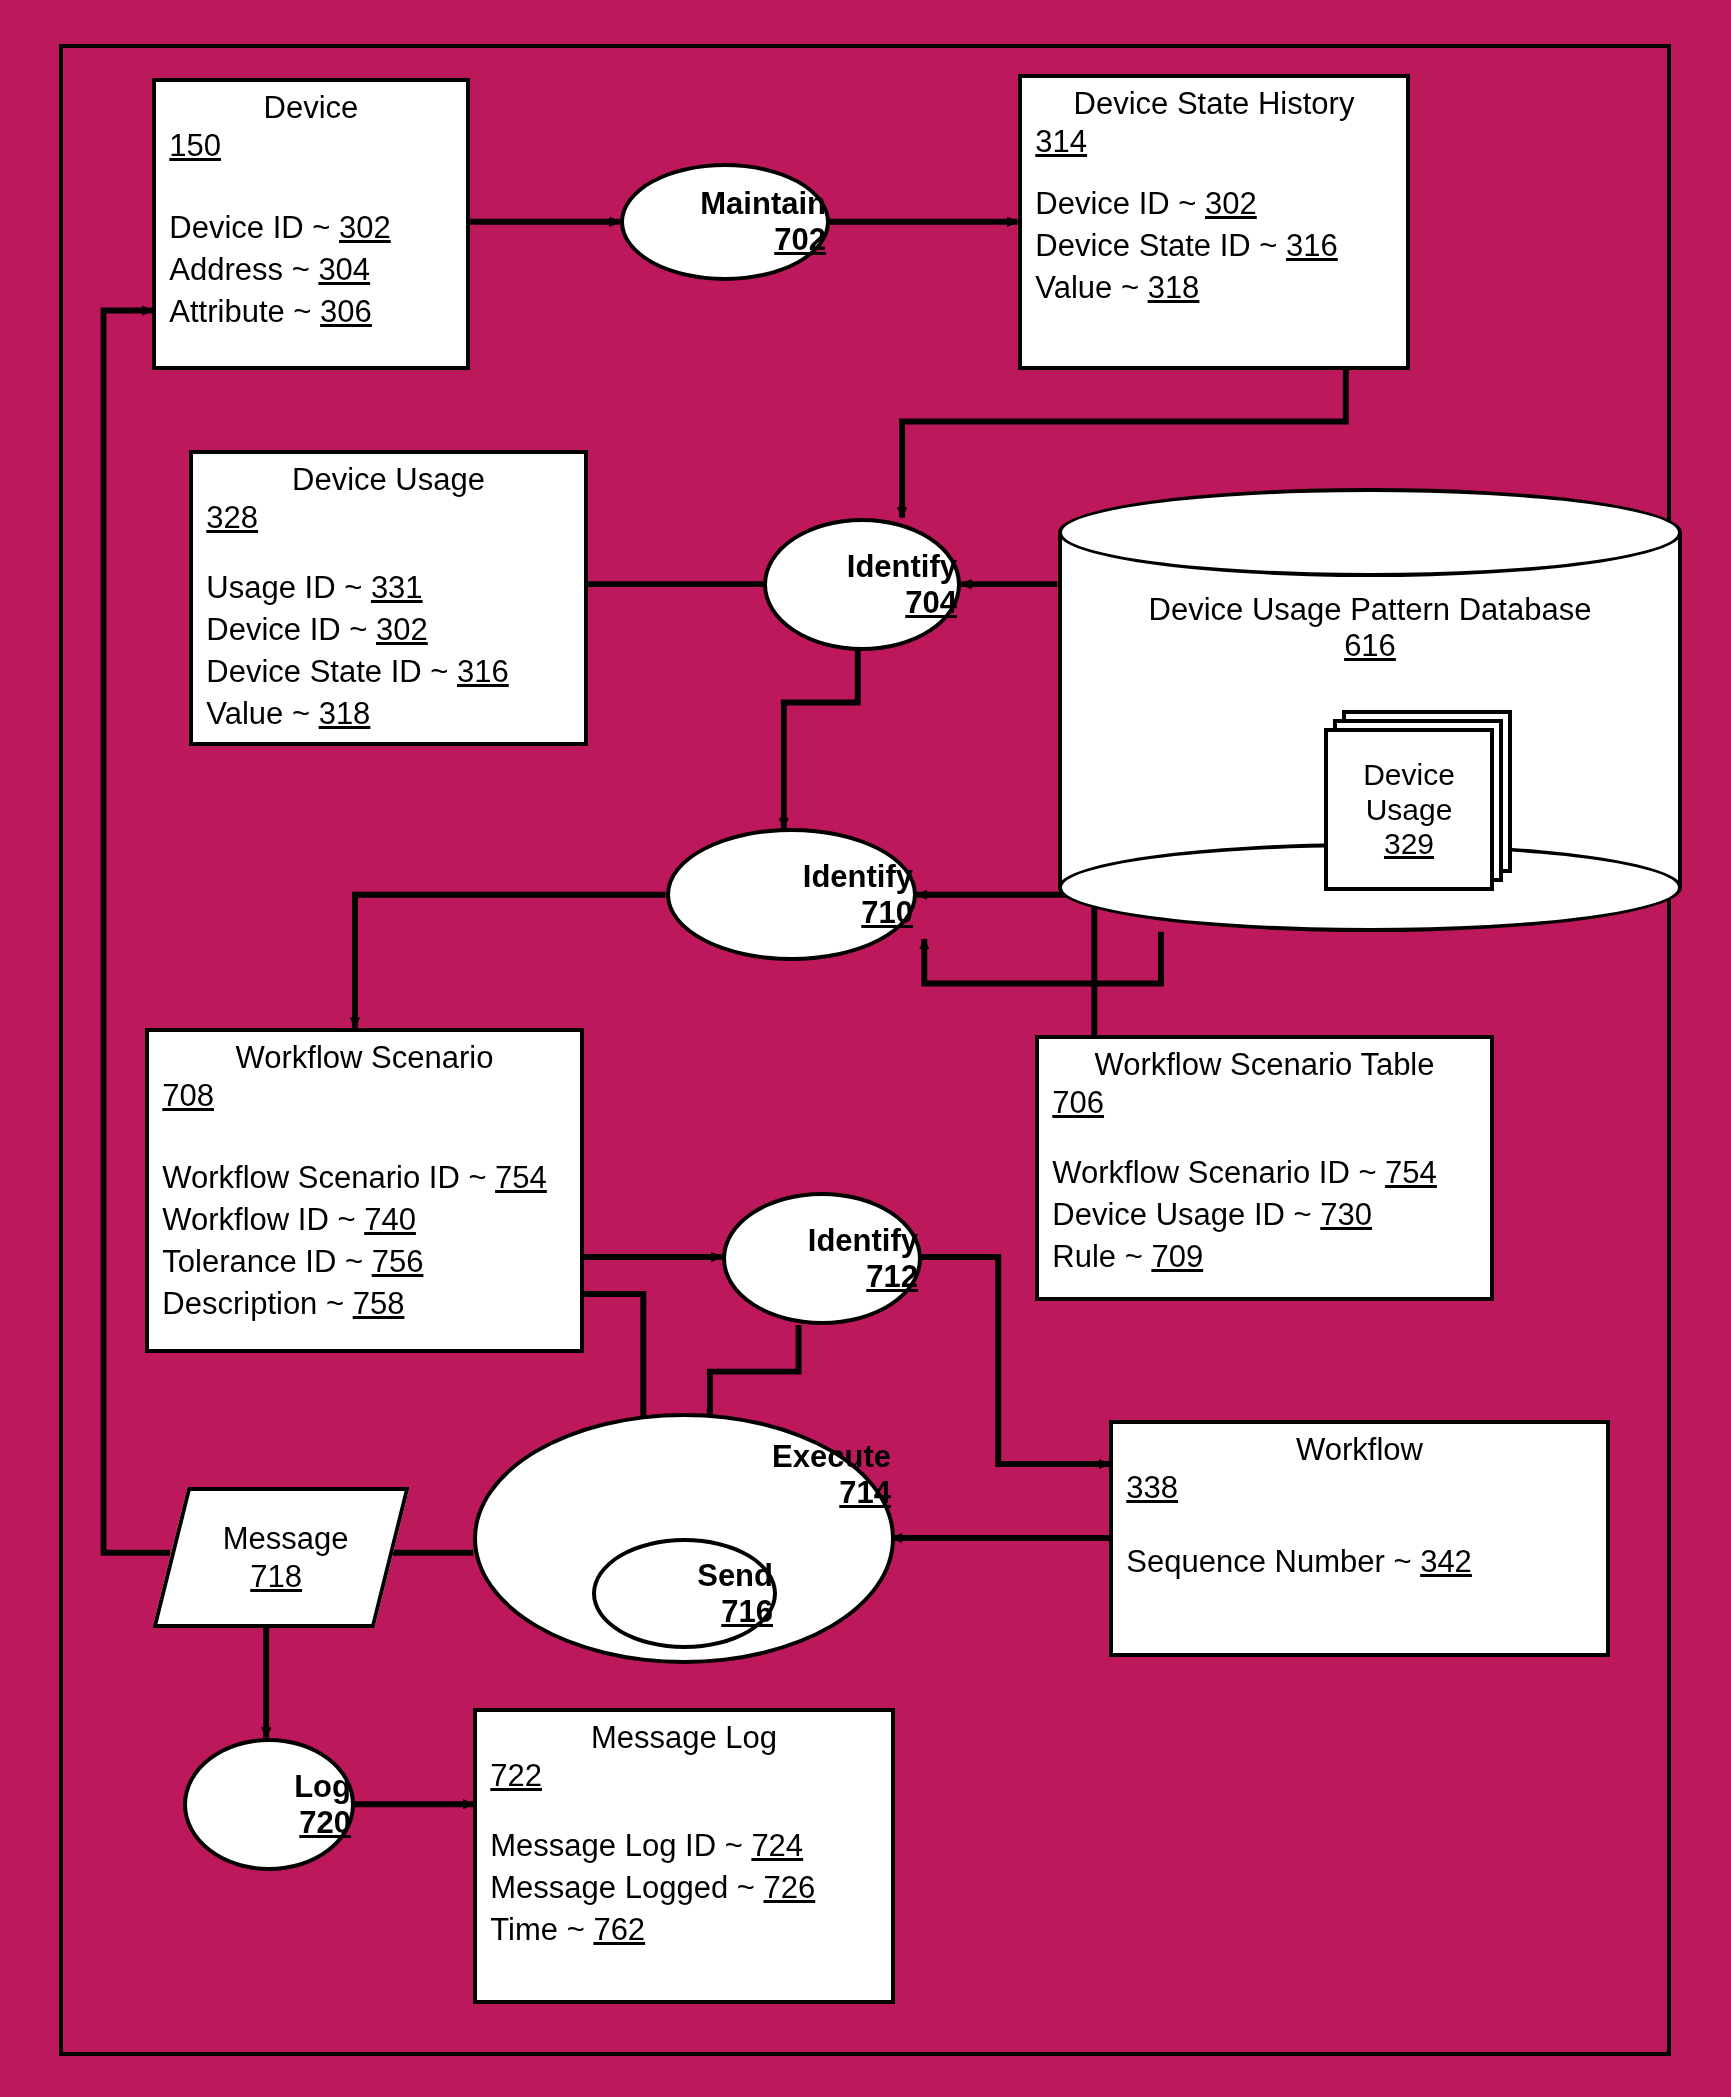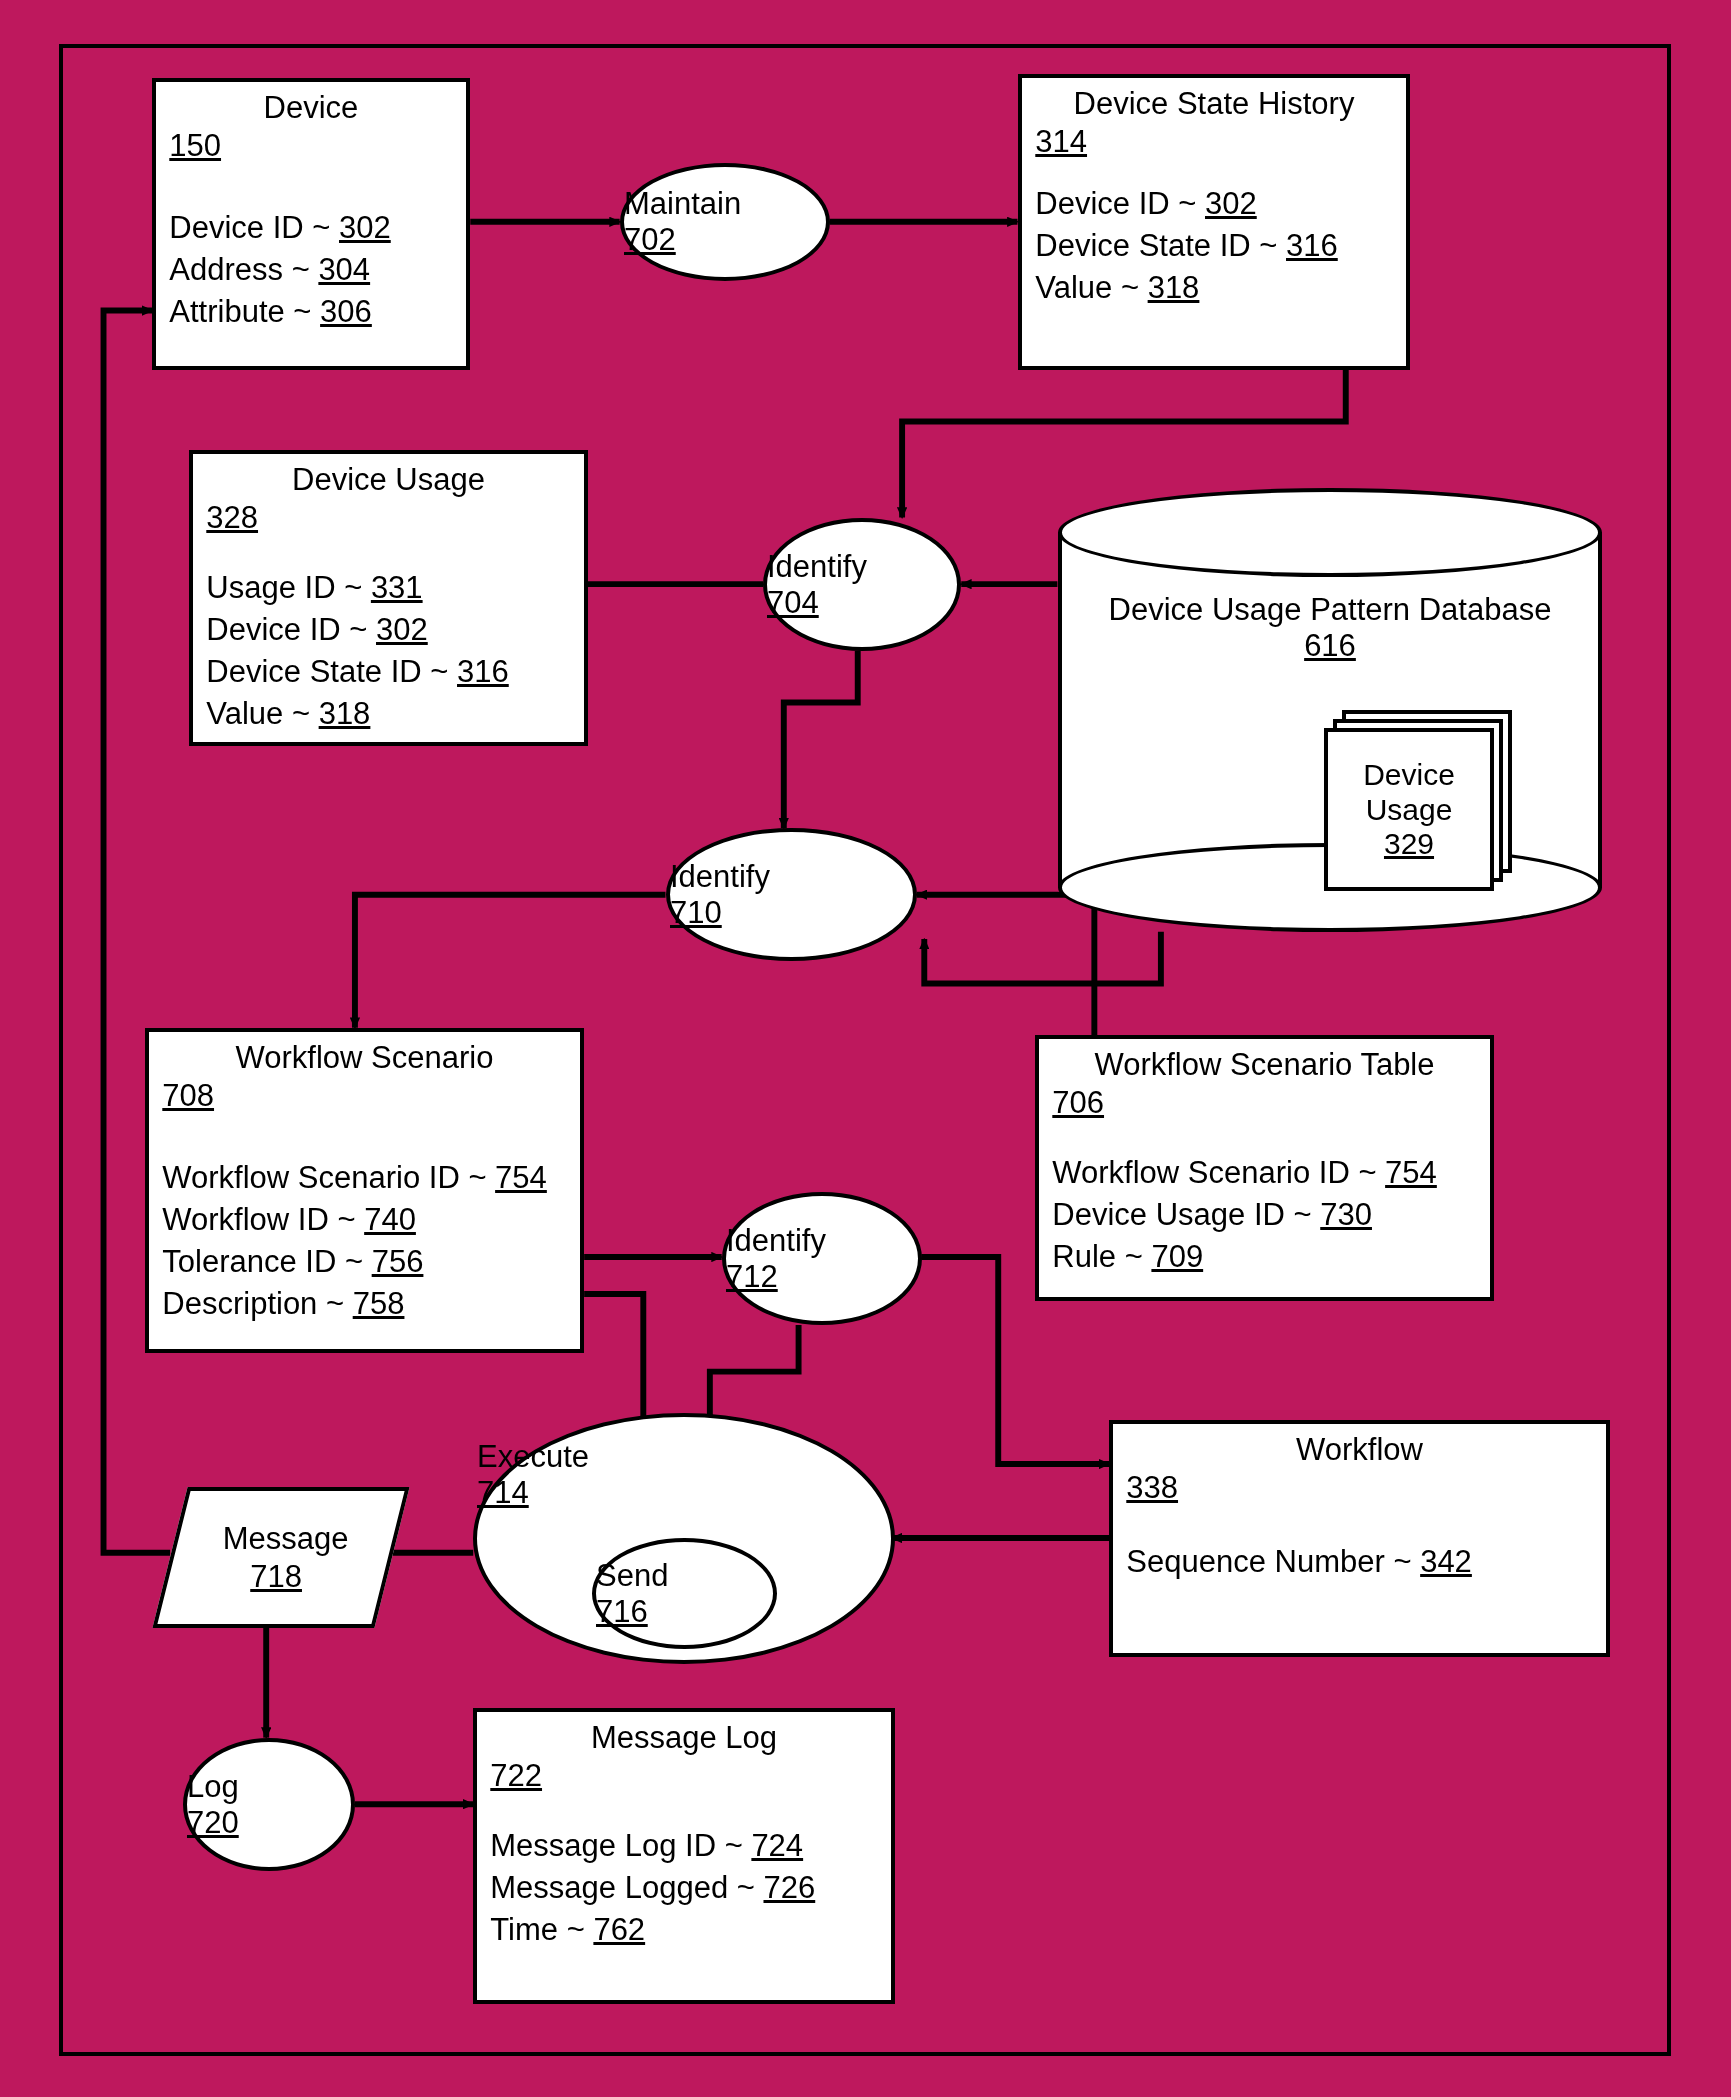--- a/index.html
+++ b/index.html
@@ -49,22 +49,23 @@
   .box .field .num {
     text-decoration: underline;
   }
   .ellipse {
     position: absolute;
     border: 4.4px solid #000;
     border-radius: 50%;
     background: #fff;
     display: flex;
     flex-direction: column;
-    align-items: flex-start;
+    align-items: flex-end;
     justify-content: center;
+    font-weight: bold;
   }
   .ellipse .label {
     font-size: 31px;
     text-align: center;
     line-height: 1.15;
   }
   .ellipse .num {
     font-size: 31px;
     text-decoration: underline;
     text-align: center;
@@ -216,21 +217,21 @@
     <div class="field"><span>Device ID</span> ~ <span class="num">302</span></div>
     <div class="field"><span>Device State ID</span> ~ <span class="num">316</span></div>
     <div class="field"><span>Value</span> ~ <span class="num">318</span></div>
   </div>
 
   <div class="ellipse" style="left:763px; top:518px; width:198px; height:133px;">
     <div class="label">Identify</div>
     <div class="num">704</div>
   </div>
 
-  <div class="cylinder" style="left:1058px; top:488px; width:544px; height:444px;">
+  <div class="cylinder" style="left:1058px; top:488px; width:624px; height:444px;">
     <div class="cyl-body" style="top:44px; bottom:44px;"></div>
     <div class="cyl-bottom" style="bottom:0; height:89px;"></div>
     <div class="cyl-top" style="top:0; height:89px;"></div>
     <div class="cyl-label" style="top:104px;">
       <span>Device Usage Pattern Database</span>
       <span class="num">616</span>
     </div>
 
     <div class="docstack" style="left:266px; top:222px; width:192px; height:185px;">
       <div class="doc" style="left:18px; top:0; width:170px; height:163px;"></div>

